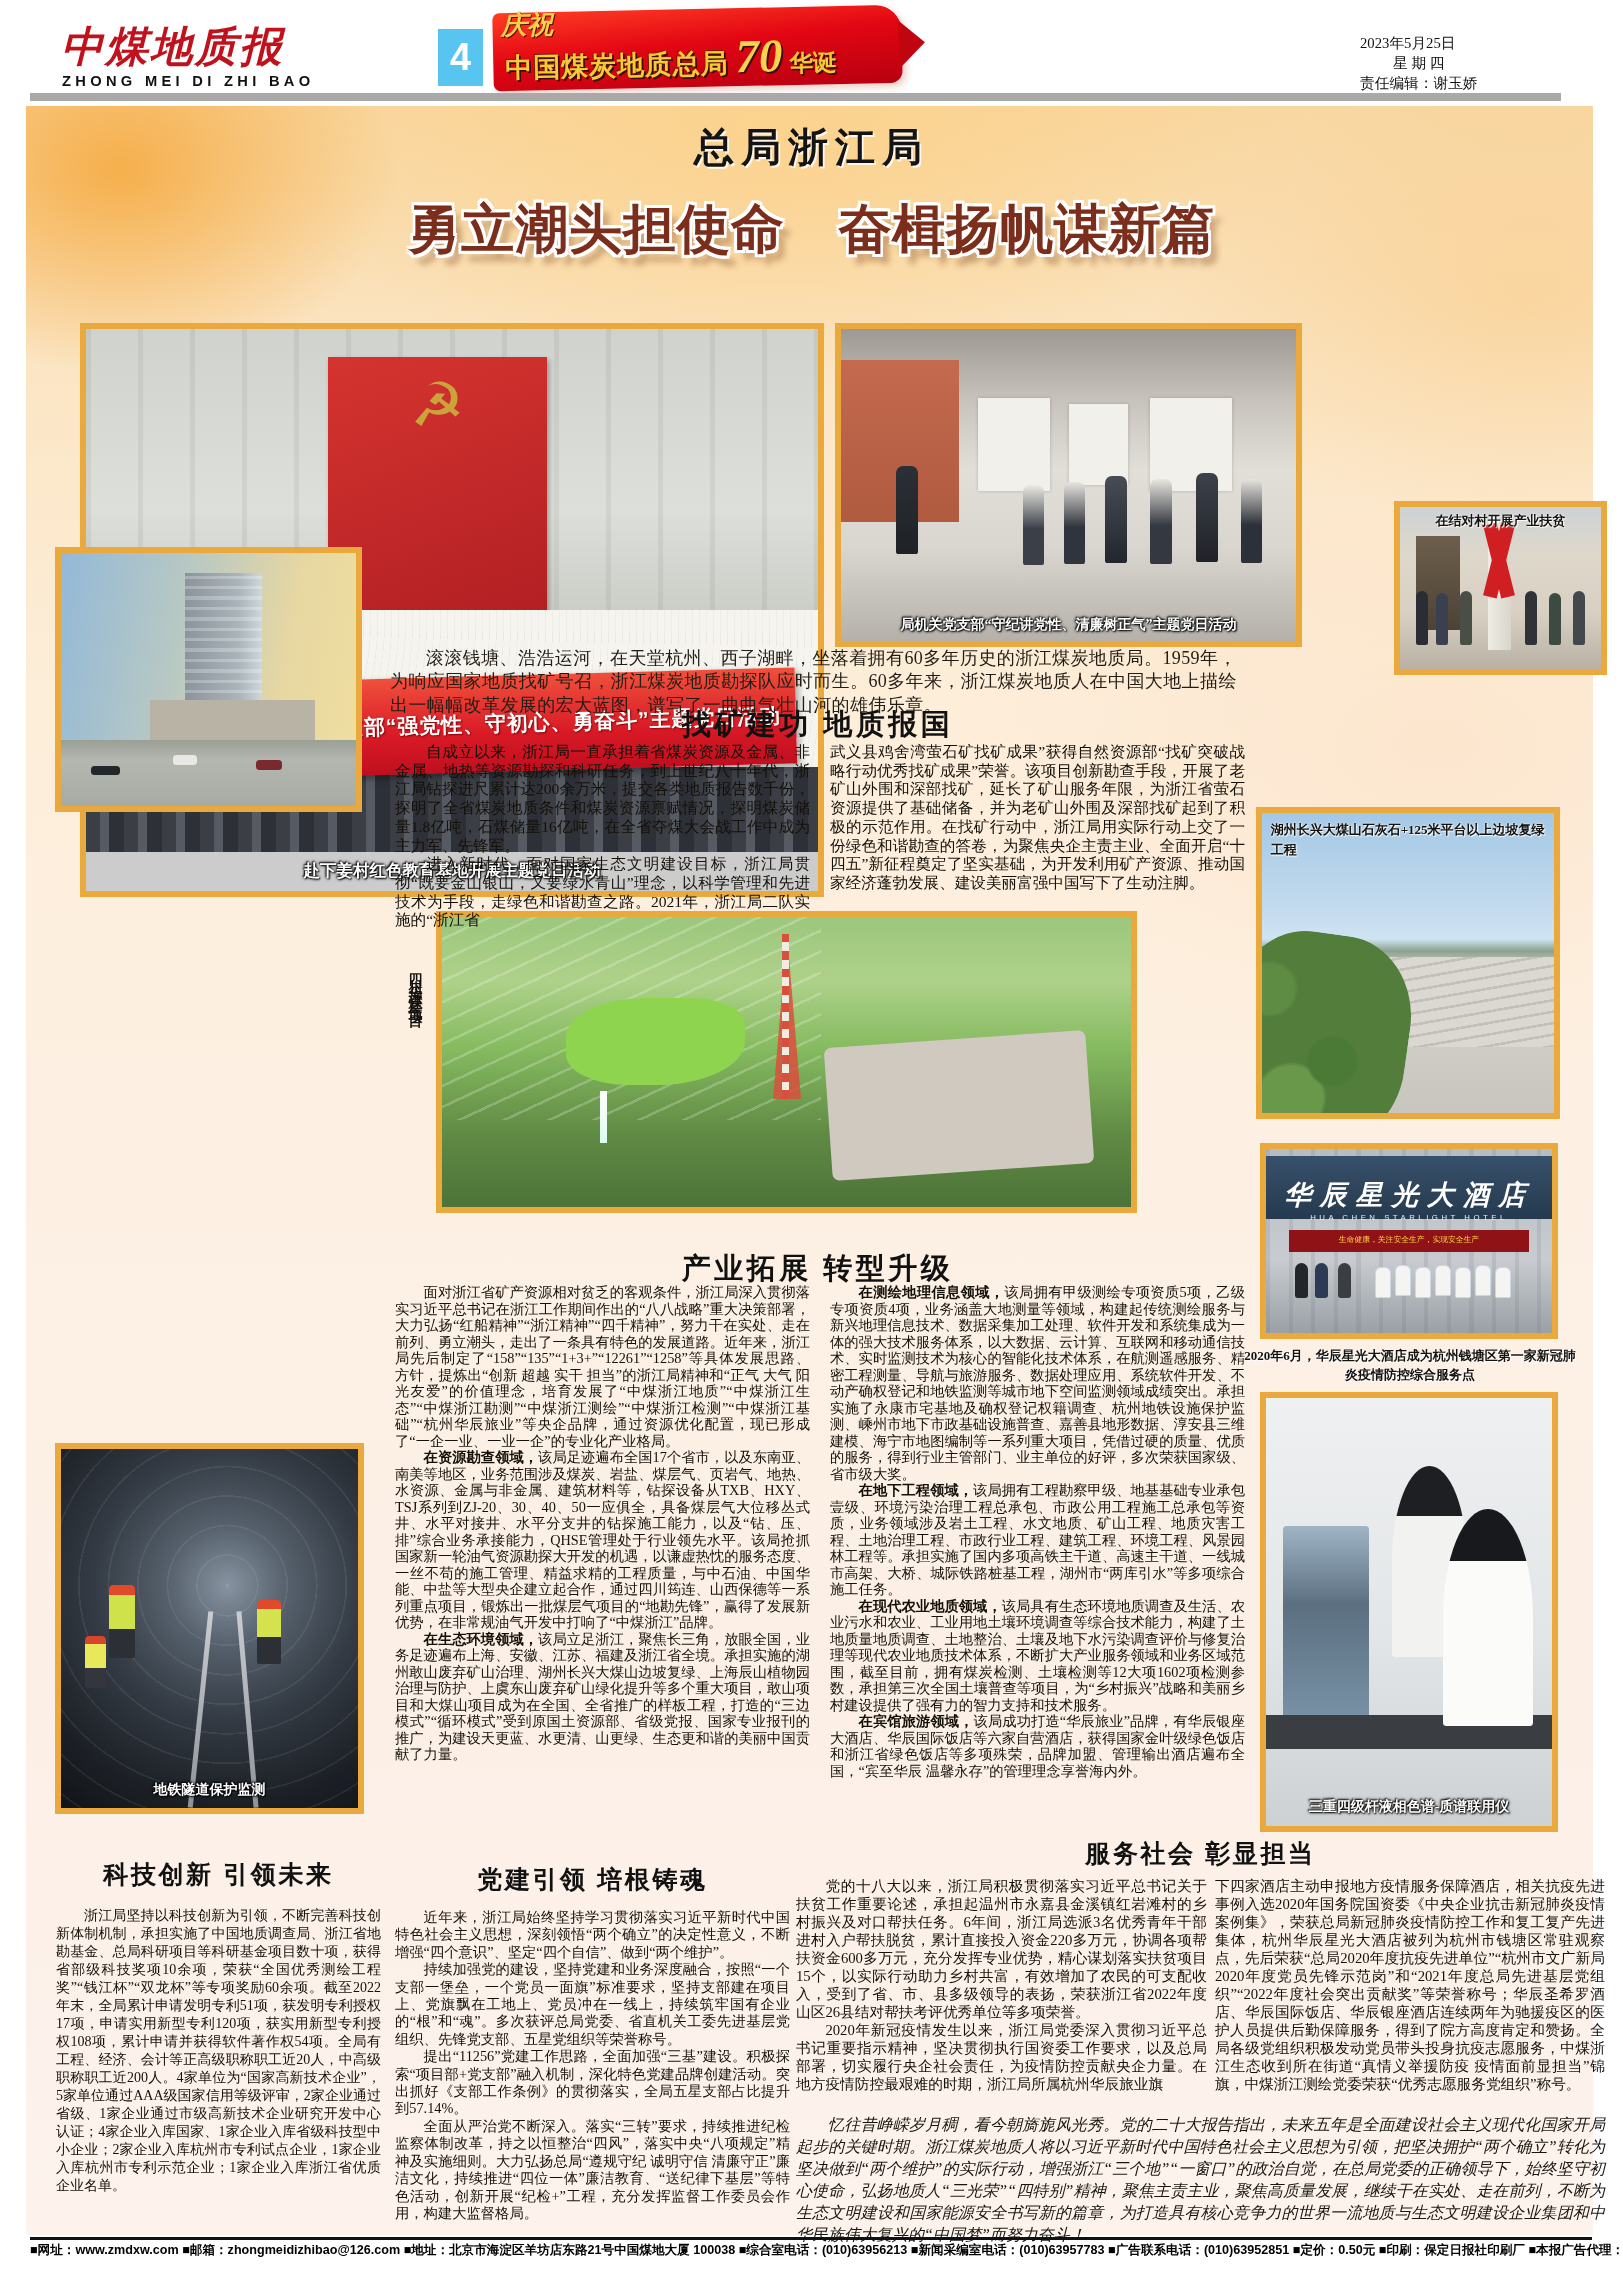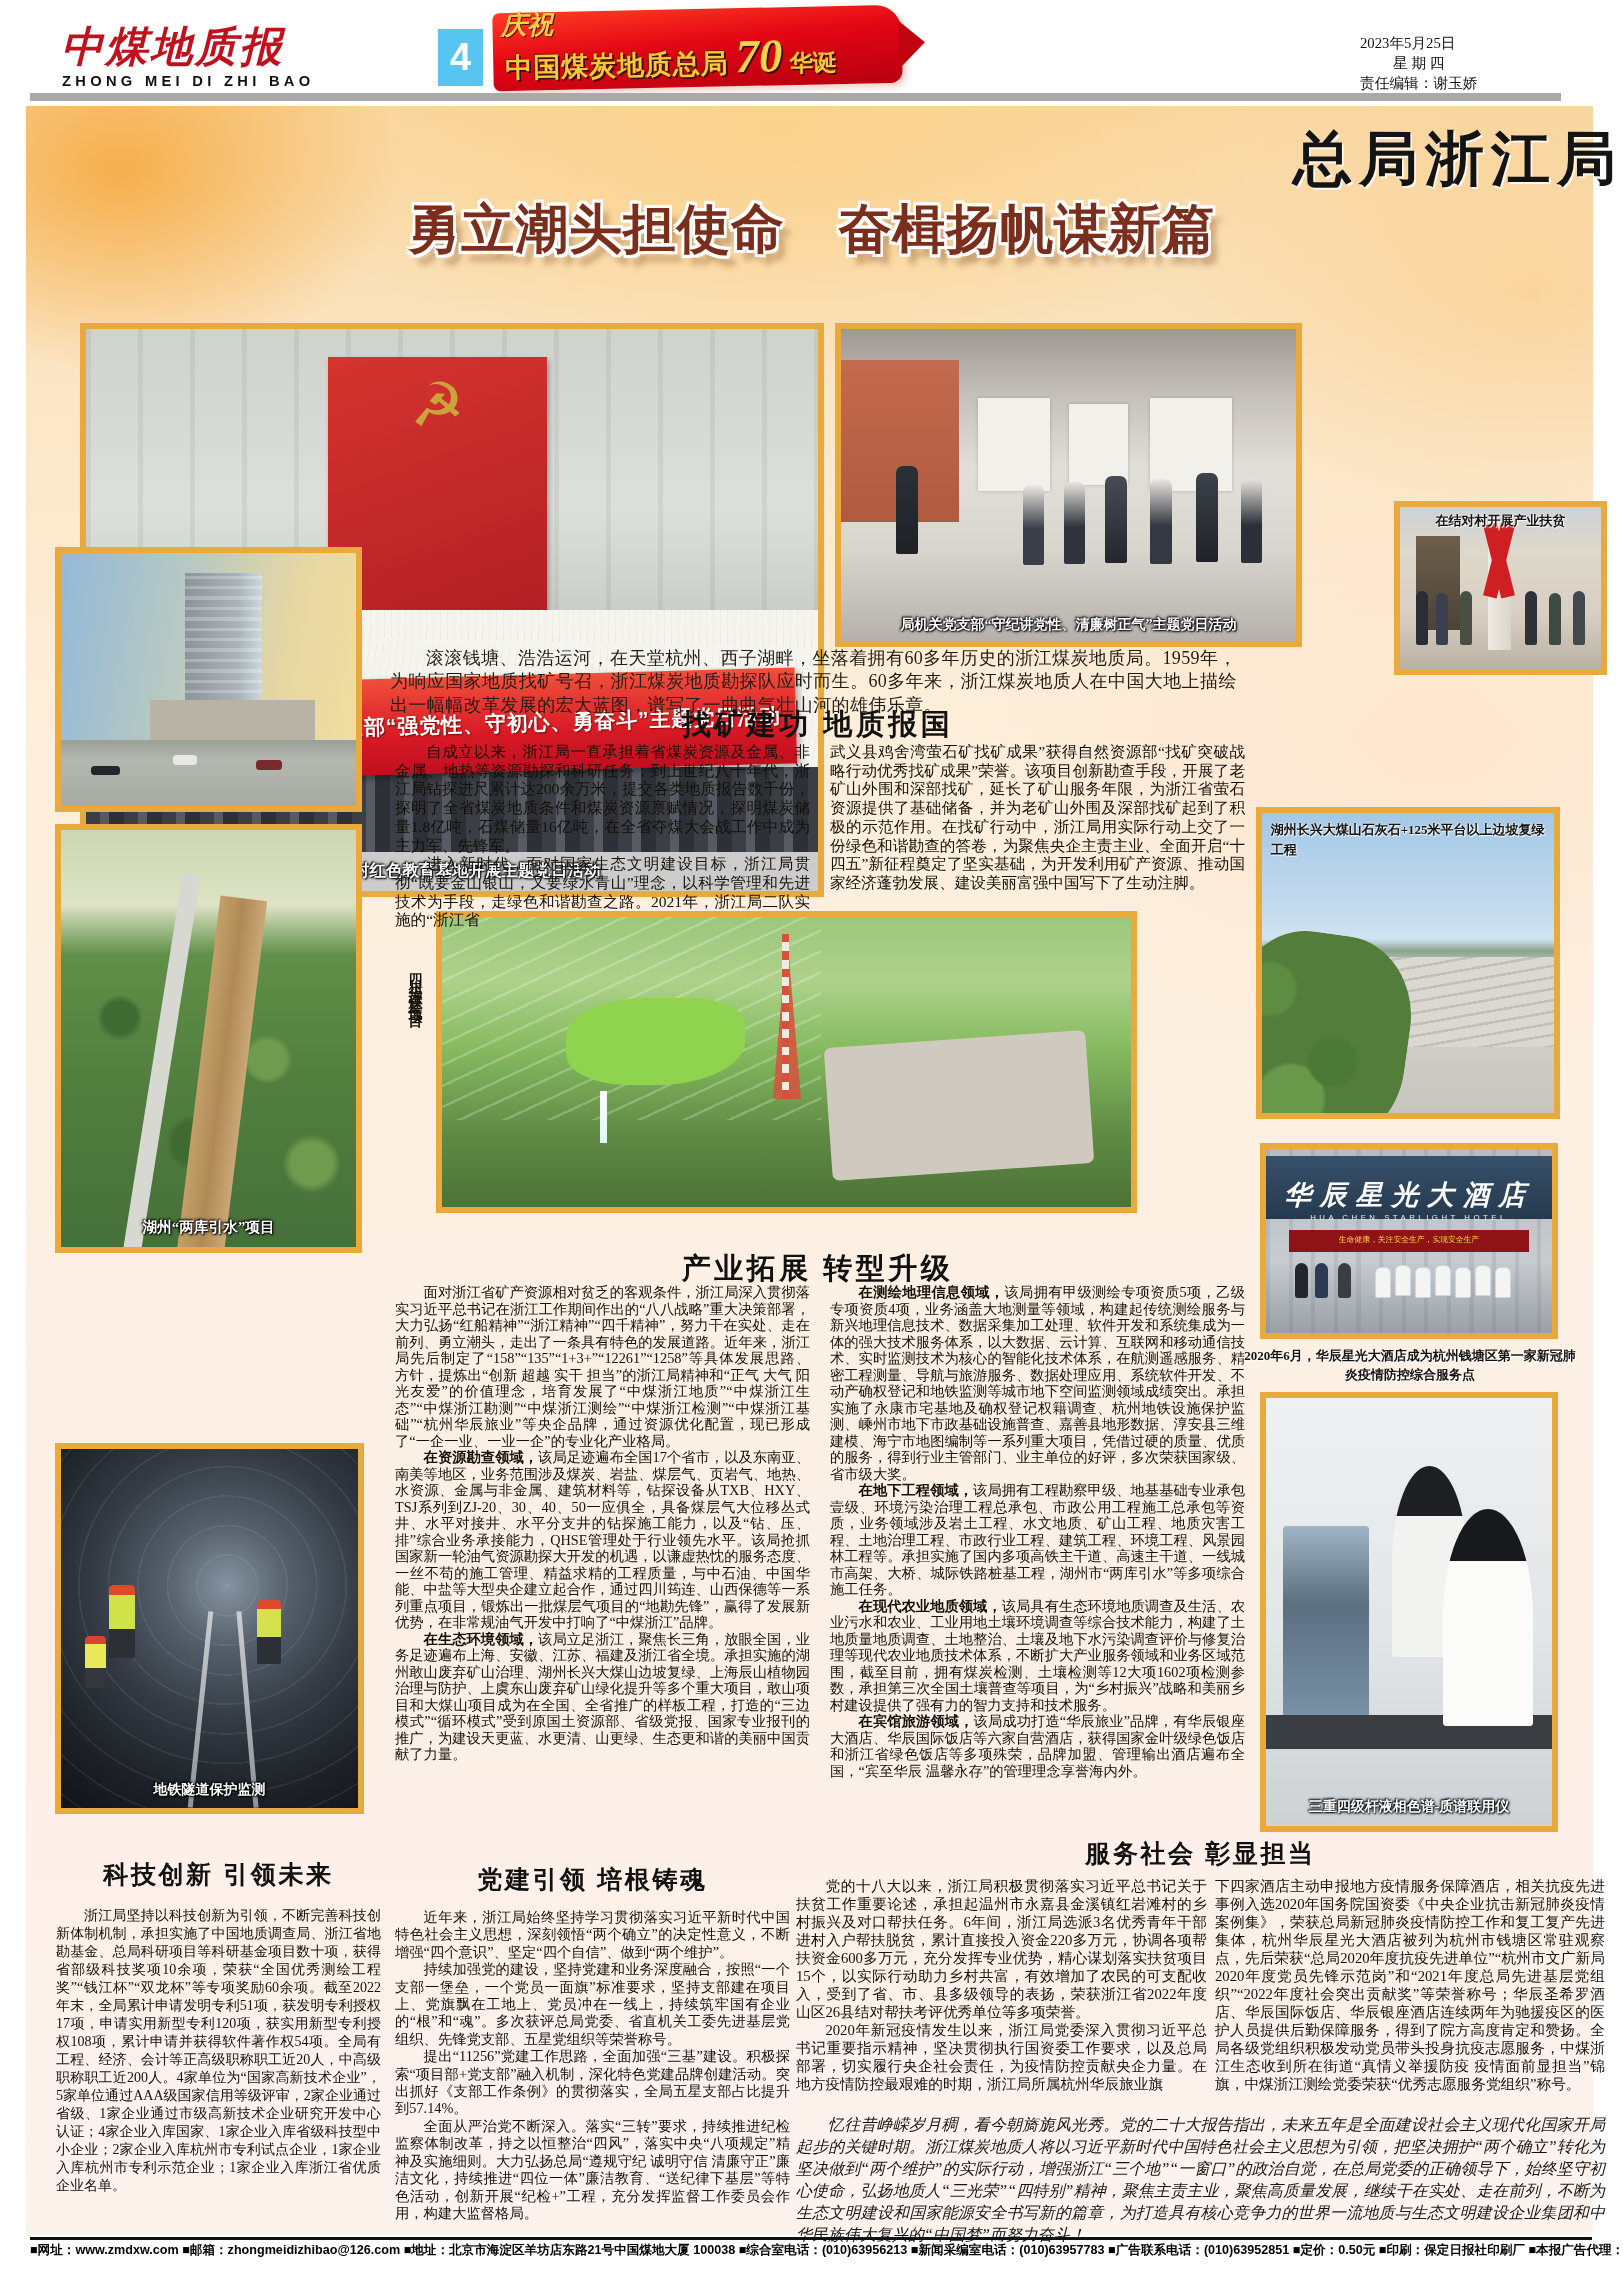--- a/index.html
+++ b/index.html
@@ -30,21 +30,21 @@
   .date-block{left:1360px;top:33px;font-size:14.7px;line-height:20px;color:#111;}
   .rule{left:30px;top:93px;width:1531px;height:7.8px;background:#a9a9a9;}
   
   .content-bg{left:26px;top:106px;width:1567px;height:2129px;background:
       radial-gradient(ellipse 451px 330px at 6% 3%, rgba(245,164,52,.80), transparent 62%),
       radial-gradient(ellipse 781px 364px at 48% 1%, rgba(252,210,140,.95), transparent 68%),
       radial-gradient(ellipse 607px 364px at 96% 9%, rgba(249,200,130,.50), transparent 62%),
       radial-gradient(ellipse 694px 434px at 90% 30%, rgba(252,223,196,.55), transparent 70%),
       linear-gradient(180deg,#f8d7a2 0%,#fbe5c3 12%,#fdeeda 28%,#fdf0e3 50%,#fcefe6 75%,#fdf3ed 100%);}
   
-  .kicker{left:0;top:120px;width:100%;text-align:right;font-size:59px;font-weight:900;
+  .kicker{left:0;top:120px;width:100%;text-align:center;font-size:40px;font-weight:900;
       letter-spacing:7px;color:#141414;font-family:"Liberation Sans",sans-serif;
       text-shadow:1.7px 1.7px 0 rgba(255,255,255,.8);}
   .main-title{left:0;top:194px;width:100%;text-align:center;font-size:53px;font-weight:900;
       color:#7a2e1b;letter-spacing:0.9px;font-family:"Liberation Sans",sans-serif;white-space:nowrap;
       text-shadow:-2.6px -2.6px 0 #fff,2.6px -2.6px 0 #fff,-2.6px 2.6px 0 #fff,2.6px 2.6px 0 #fff,0 -2.6px 0 #fff,
       0 2.6px 0 #fff,-2.6px 0 0 #fff,2.6px 0 0 #fff,7.8px 9.5px 6px rgba(110,50,15,.40);}
   
   .photo{border:6px solid #e9a93d;box-sizing:border-box;overflow:hidden;background:#ccc;}
   .cap-w{position:absolute;width:100%;text-align:center;color:#fff;font-weight:bold;
       text-shadow:0 0 3.5px #000,0.9px 0.9px 1.7px #000,-0.9px -0.9px 1.7px #000;}
@@ -261,27 +261,20 @@
   <div class="abs photo" style="left:55px;top:547px;width:307px;height:265px;">
     <div class="bd-sky"></div>
     <div class="bd-tower"></div>
     <div class="bd-pod"></div>
     <div class="bd-road"></div>
     <div class="bd-car" style="left:10%;top:84%;width:29.5px;background:#23262b;"></div>
     <div class="bd-car" style="left:38%;top:80%;width:24px;background:#e8e8e6;"></div>
     <div class="bd-car" style="left:66%;top:82%;width:26px;background:#7a2a2e;"></div>
   </div>
 
-  <div class="abs photo" style="left:55px;top:824px;width:307px;height:429px;">
-    <div class="wp-bg"></div>
-    <div class="wp-spots"></div>
-    <div class="wp-road"></div>
-    <div class="wp-strip"></div>
-    <div class="cap-w" style="bottom:10.4px;font-size:14.7px;">湖州“两库引水”项目</div>
-  </div>
 
   <div class="abs photo" style="left:55px;top:1443px;width:309px;height:371px;">
     <div class="tn-bg"></div>
     <div class="tn-rail" style="left:46%;top:45%;height:55%;transform:rotate(6deg);"></div>
     <div class="tn-rail" style="left:62%;top:45%;height:55%;transform:rotate(-5deg);"></div>
     <div class="worker" style="left:16%;top:38%;width:26px;height:73px;background:linear-gradient(#e04a2a 0 14%,#cfe24a 14% 60%,#2c3036 60%);"></div>
     <div class="worker" style="left:8%;top:52%;width:21px;height:52px;background:linear-gradient(#d8452c 0 16%,#e8e85a 16% 62%,#33363c 62%);"></div>
     <div class="worker" style="left:66%;top:42%;width:24px;height:64px;background:linear-gradient(#e04a2a 0 14%,#d4e24e 14% 58%,#2c3036 58%);"></div>
     <div class="cap-w" style="bottom:8.7px;font-size:14px;">地铁隧道保护监测</div>
   </div>

